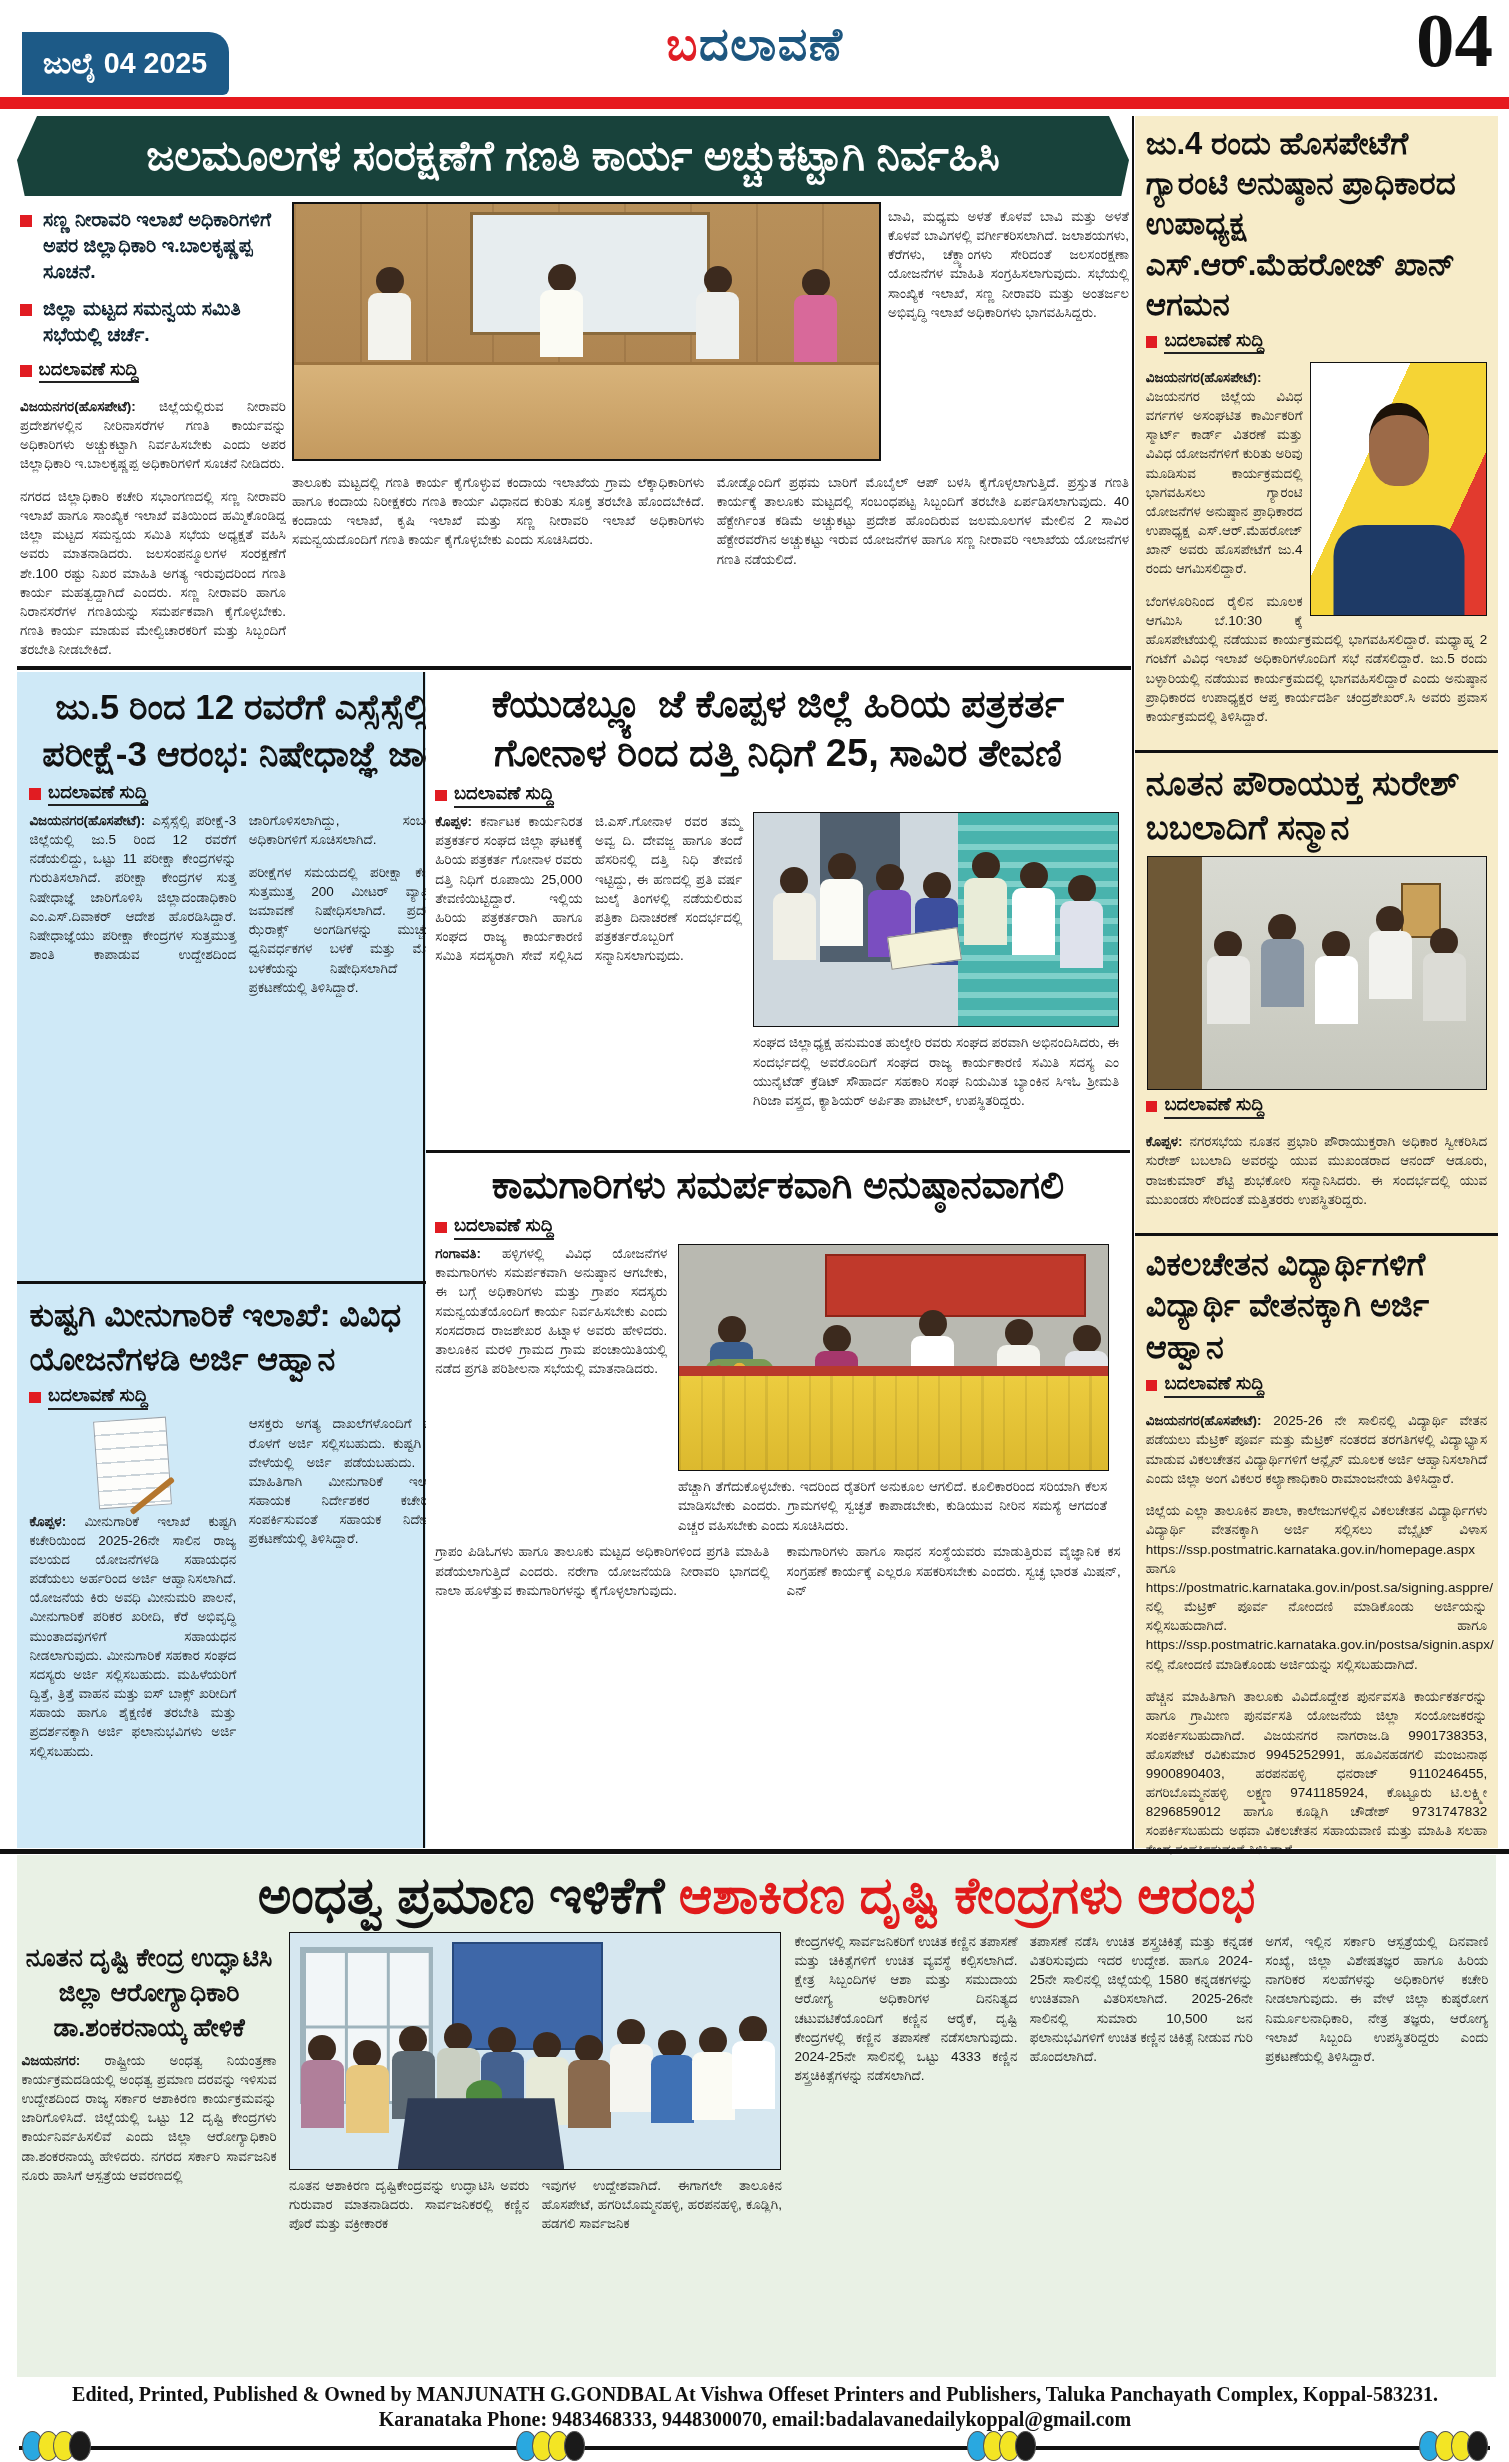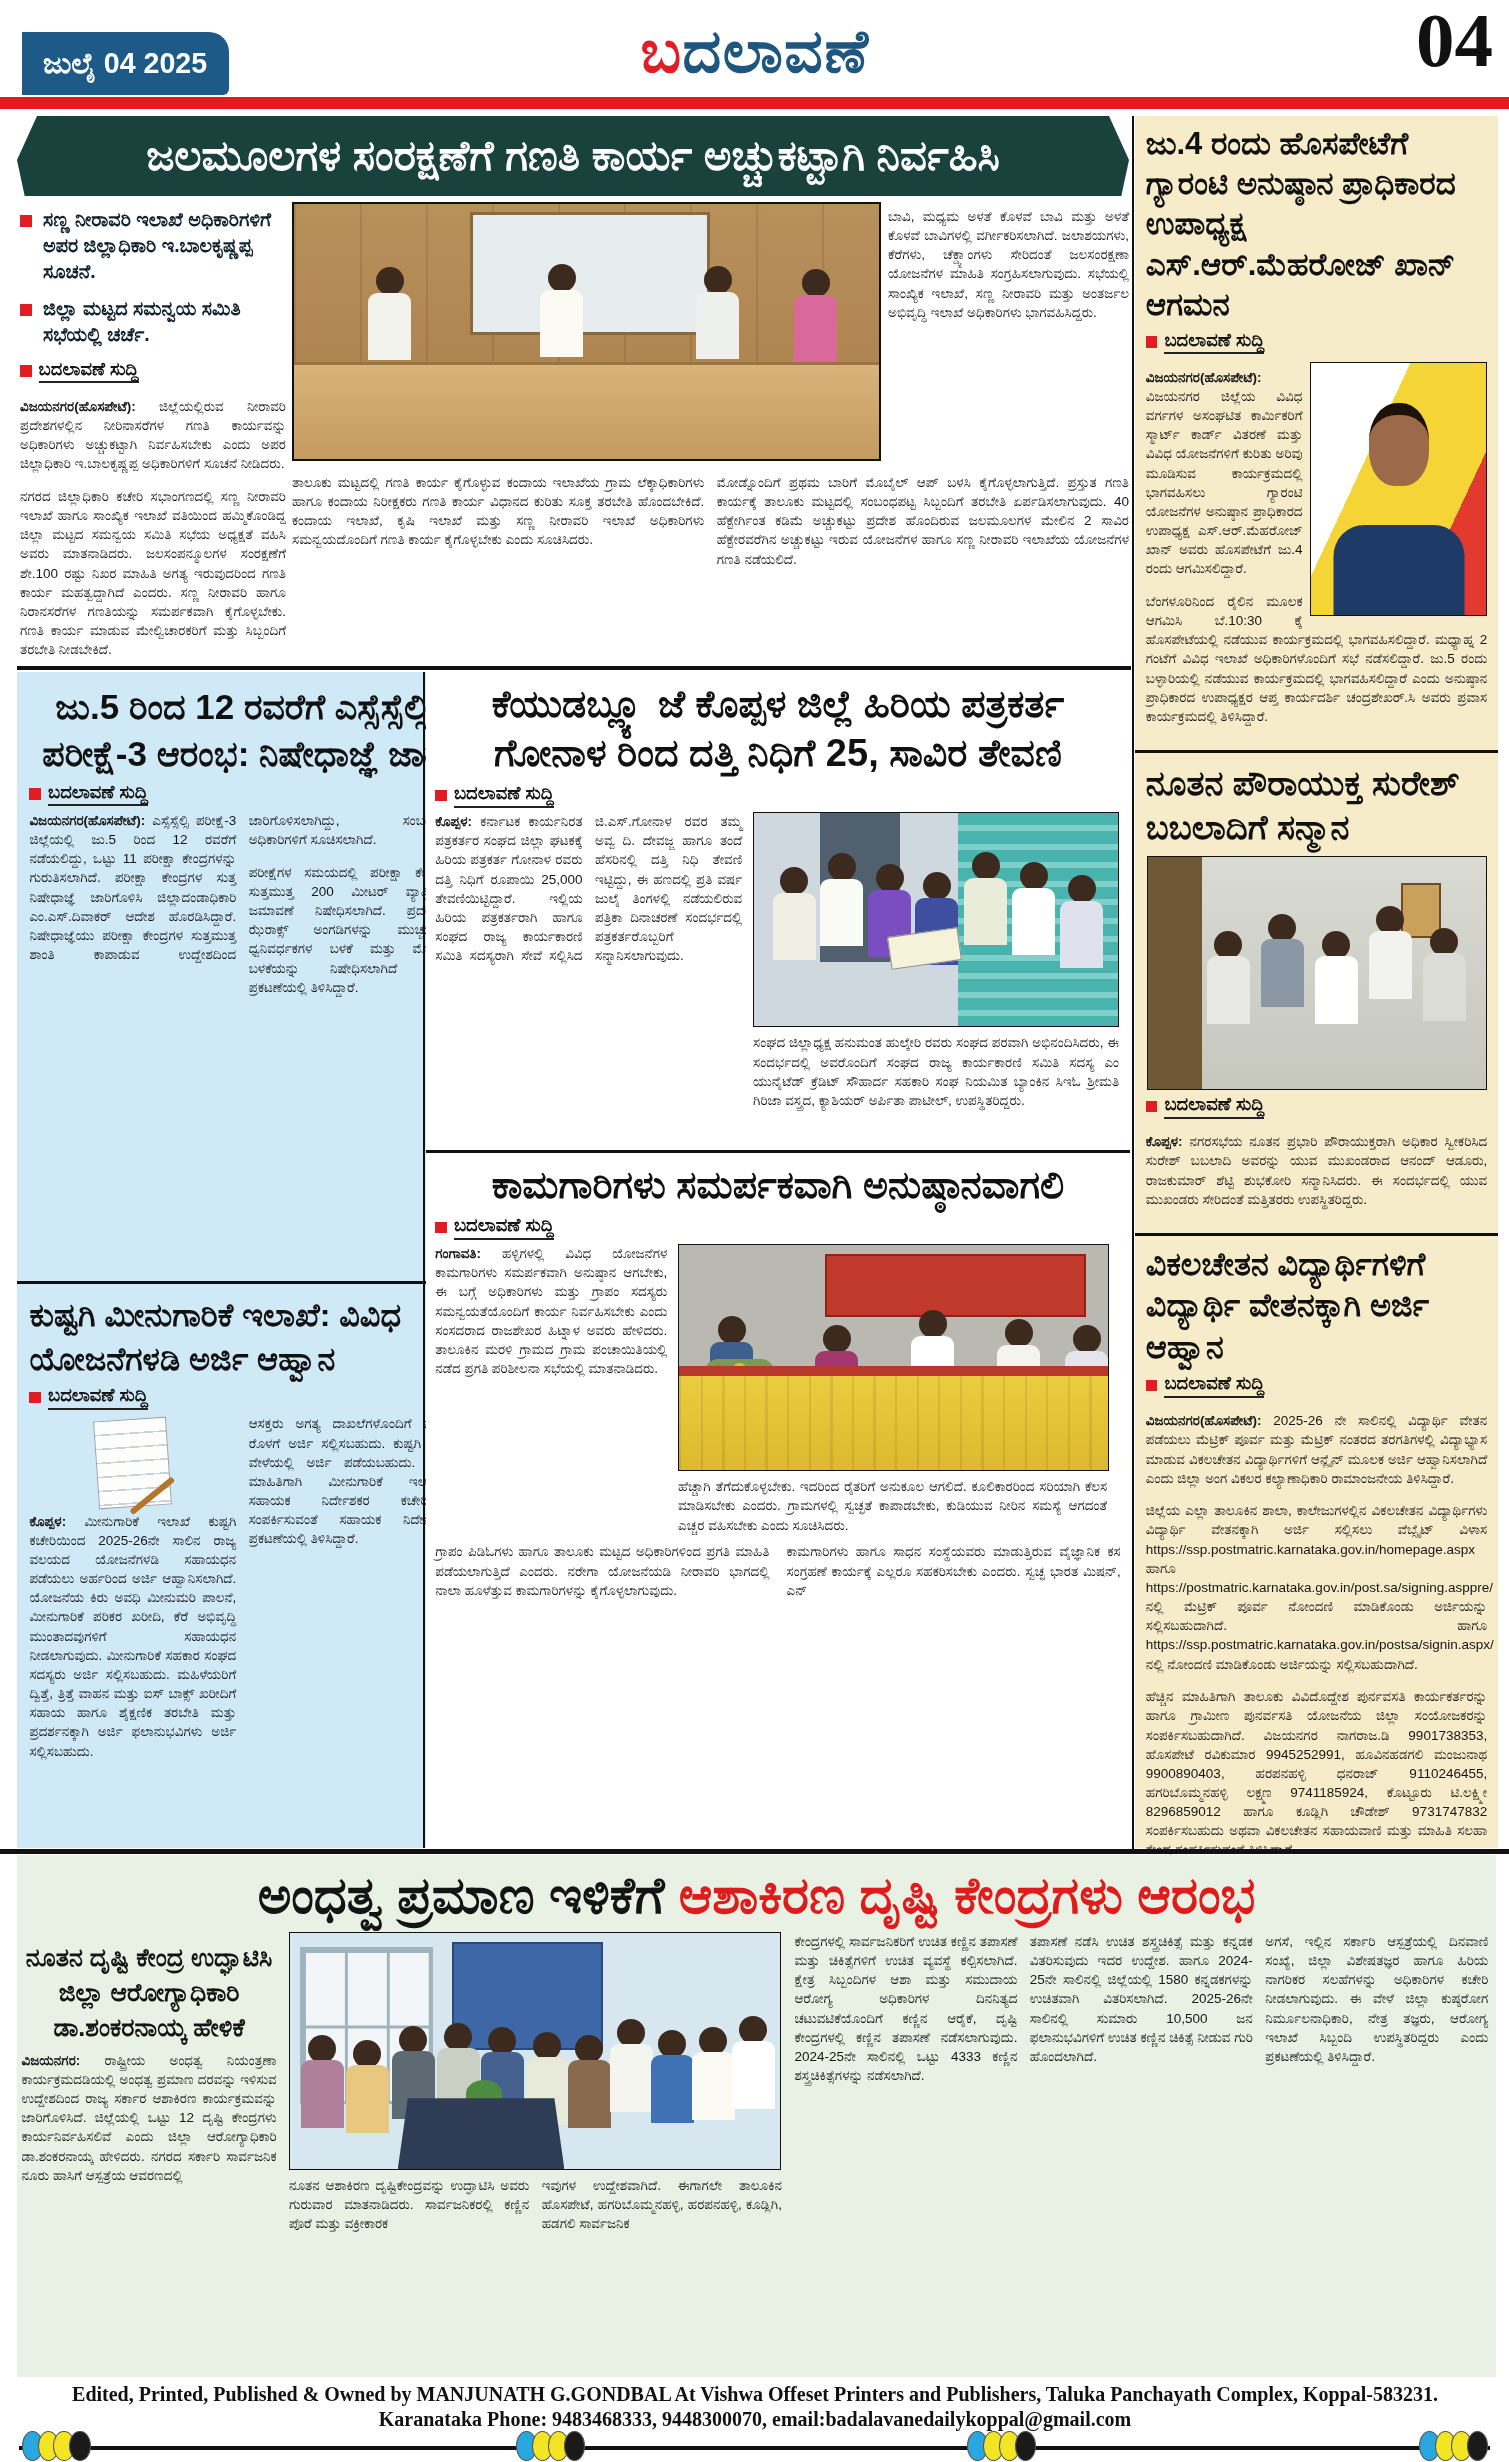--- a/index.html
+++ b/index.html
@@ -2,21 +2,21 @@
 <html style="font-size:12.4px"><head>
 <meta charset="utf-8">
 <style>
   html,body{margin:0;padding:0;background:#fff;}
   body{font-family:"Liberation Sans",sans-serif;color:#141414;}
   #paper{position:relative;width:1510px;height:2462px;background:#fff;overflow:hidden;text-decoration:underline;}
   .abs{position:absolute;}
   
   #datebadge{left:21.6px;top:32px;width:207px;height:63px;background:#1d5a87;border-radius:0 20px 6.2px 0;
     display:flex;align-items:center;justify-content:center;color:#fff;font-size:28.6px;font-weight:bold;box-shadow:0 0 0 1.5px #0e3click;}
-  #masthead{left:0;top:17px;width:100%;text-align:center;font-size:60px;font-weight:bold;letter-spacing:1.5px;}
+  #masthead{left:0;top:17px;width:100%;text-align:center;font-size:46px;font-weight:bold;letter-spacing:1.5px;}
   #masthead .first{color:#e01e25;}
   #masthead .rest{color:#1d567f;}
   #pagenum{right:17px;top:1.5px;font-family:"Liberation Serif",serif;font-size:77px;font-weight:bold;color:#111;line-height:1;}
   #redbar{left:0;top:97px;width:100%;height:12.4px;background:#e6191e;}
   
   .byline{display:flex;align-items:center;gap:7px;font-weight:bold;font-size:18px;margin:4.6px 0;}
   .byline .sq{width:11.6px;height:11.6px;background:#e11c22;flex:0 0 auto;}
   .byline .txt{border-bottom:2.3px solid #222;padding-bottom:1.5px;}
   .bt{font-size:13.5px;line-height:1.42;text-align:justify;color:#161616;}
   .dl{font-weight:bold;}

